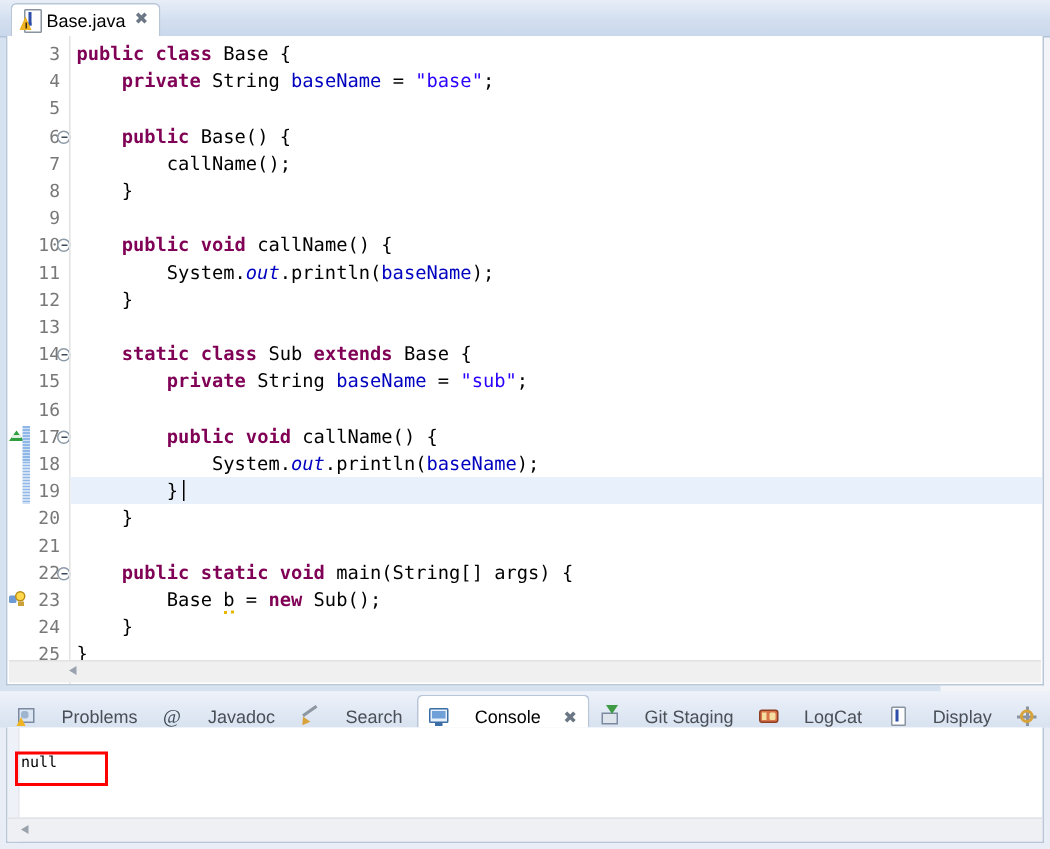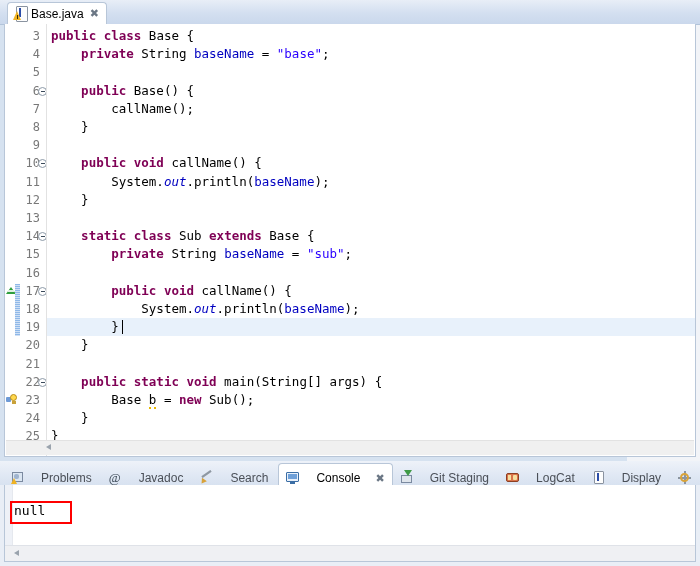--- a/index.html
+++ b/index.html
@@ -209,21 +209,21 @@
     position:absolute;left:0;top:0;width:7px;height:100%;
     background:#eef1f7;border-right:1px solid #e5e8ee;
   }
   .console-status{
     position:absolute;left:0px;top:0px;right:0;height:17px;line-height:17px;
     font-size:12px;color:#000;white-space:nowrap;padding-left:2px;
   }
   .console-out{
     position:absolute;left:9px;top:18px;
     font-family:"DejaVu Sans Mono","Liberation Mono",monospace;
-    font-size:13px;color:#000;
+    font-size:10px;color:#000;
   }
   .redbox{
     position:absolute;left:5px;top:16px;width:62px;height:23px;
     border:2px solid #ff0000;box-sizing:border-box;
   }
   .con-hscroll{
     position:absolute;left:0px;right:0px;bottom:0px;height:15px;
     background:#eff0f3;border-top:1px solid #dfe2e8;
   }
   .con-hscroll .arrowL{

